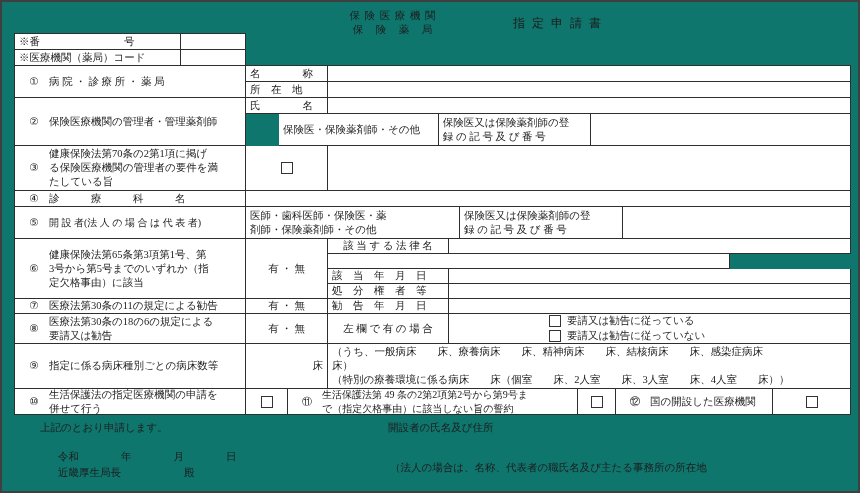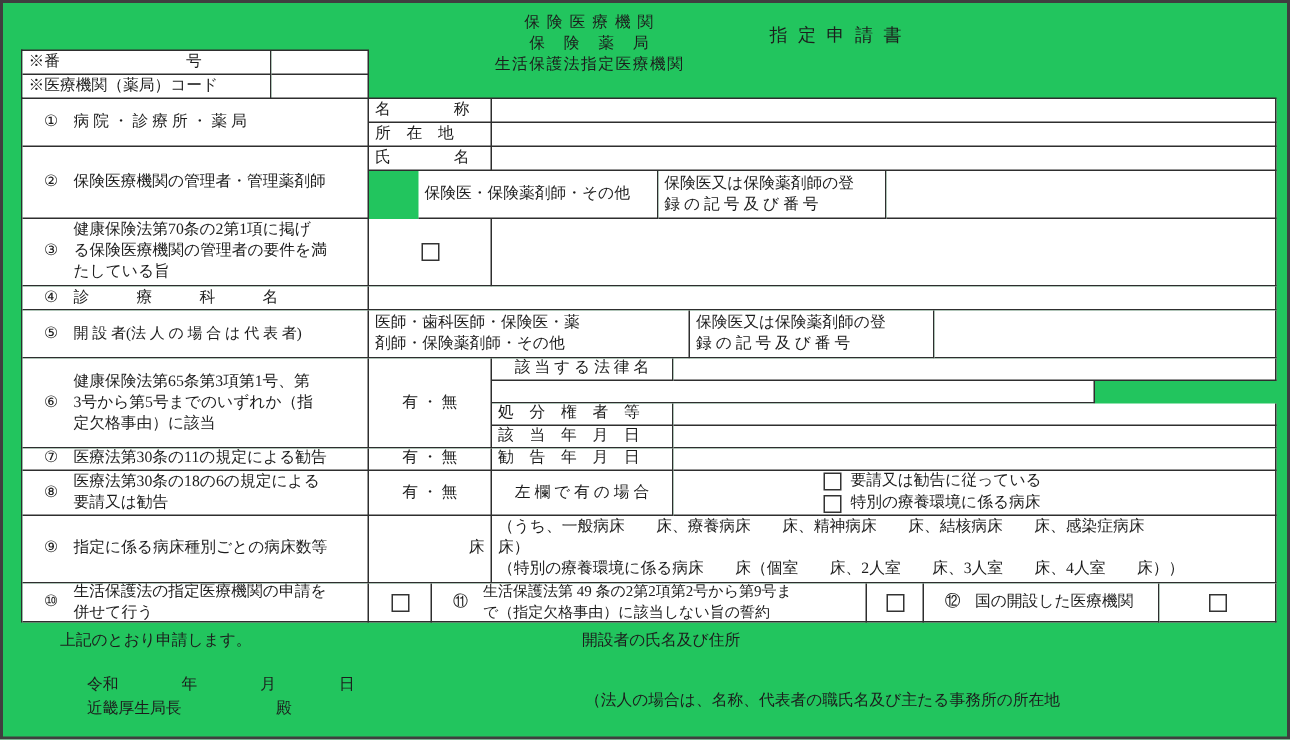--- a/index.html
+++ b/index.html
@@ -1,18 +1,18 @@
 <!DOCTYPE html>
 <html><head>
 <meta charset="utf-8">
 <style>
   html,body { margin:0; padding:0; background:#e8e8e8; }
   .page {
     position:relative; width:856px; height:489px;
-    border:2px solid #3f3f3f; background:#22c55e;
+    border:2px solid #3f3f3f; background:#0f766e;
     font-family:"Liberation Serif","DejaVu Serif",serif;
     color:#1c1c1c; font-size:10.5px; line-height:14px;
     overflow:hidden;
   }
   .abs { position:absolute; }
   
   .hdr-org { left:283px; top:7px; width:216px; text-align:center; letter-spacing:1px; }
   .hdr-title { left:511px; top:14px; font-size:12px; letter-spacing:2px; }
   
   .tbl { position:absolute; border-top:1px solid #2e2e2e; border-left:1px solid #2e2e2e; }
@@ -36,21 +36,20 @@
   .foot { position:absolute; }
 </style>
 </head>
 <body>
 
 <div class="page">
 
   <div class="abs hdr-org">
     <div>保 険 医 療 機 関</div>
     <div>保　険　薬　局</div>
-    <div>生活保護法指定医療機関</div>
   </div>
   <div class="abs hdr-title">指 定 申 請 書</div>
 
   <div class="tbl" style="left:12px; top:31px; width:231px;">
     <div class="tr" style="height:16px;">
       <div class="c" style="width:166px;">※番　　　　　　　　号</div>
       <div class="c" style="width:65px;"></div>
     </div>
     <div class="tr" style="height:16px;">
       <div class="c nb" style="width:166px;">※医療機関（薬局）コード</div>
@@ -139,25 +138,25 @@
       <div class="c ctr" style="width:82px; height:60px;">有 ・ 無</div>
       <div class="col" style="width:523px;">
         <div class="tr" style="height:15px;">
           <div class="c ctr" style="width:121px; height:15px;">該 当 す る 法 律 名</div>
           <div class="c" style="width:402px; height:15px;"></div>
         </div>
         <div class="tr" style="height:15px;">
           <div class="c" style="width:402px; height:15px;"></div>
         </div>
         <div class="tr" style="height:15px;">
+          <div class="c" style="width:121px; height:15px;">該　当　年　月　日</div>
+          <div class="c" style="width:402px; height:15px;"></div>
+        </div>
+        <div class="tr" style="height:15px;">
           <div class="c" style="width:121px; height:15px;">処　分　権　者　等</div>
-          <div class="c" style="width:402px; height:15px;"></div>
-        </div>
-        <div class="tr" style="height:15px;">
-          <div class="c" style="width:121px; height:15px;">該　当　年　月　日</div>
           <div class="c" style="width:402px; height:15px;"></div>
         </div>
       </div>
     </div>
 
     <div class="tr" style="height:15px;">
       <div class="c" style="width:231px; height:15px;">
         <span class="num">⑦</span>
         <span class="lt">医療法第30条の11の規定による勧告</span>
       </div>
@@ -174,21 +173,21 @@
       </div>
       <div class="c ctr" style="width:82px; height:30px;">有 ・ 無</div>
       <div class="c ctr" style="width:121px; height:30px;">左 欄 で 有 の 場 合</div>
       <div class="c stack" style="width:402px; height:30px;">
         <div class="optrow">
           <span class="cb"></span>
           <span>要請又は勧告に従っている</span>
         </div>
         <div class="optrow">
           <span class="cb"></span>
-          <span>特別の療養環境に係る病床</span>
+          <span>要請又は勧告に従っていない</span>
         </div>
       </div>
     </div>
 
     <div class="tr" style="height:45px;">
       <div class="c" style="width:231px; height:45px;">
         <span class="num">⑨</span>
         <span class="lt">指定に係る病床種別ごとの病床数等</span>
       </div>
       <div class="c rgt" style="width:82px; height:45px;">床</div>

